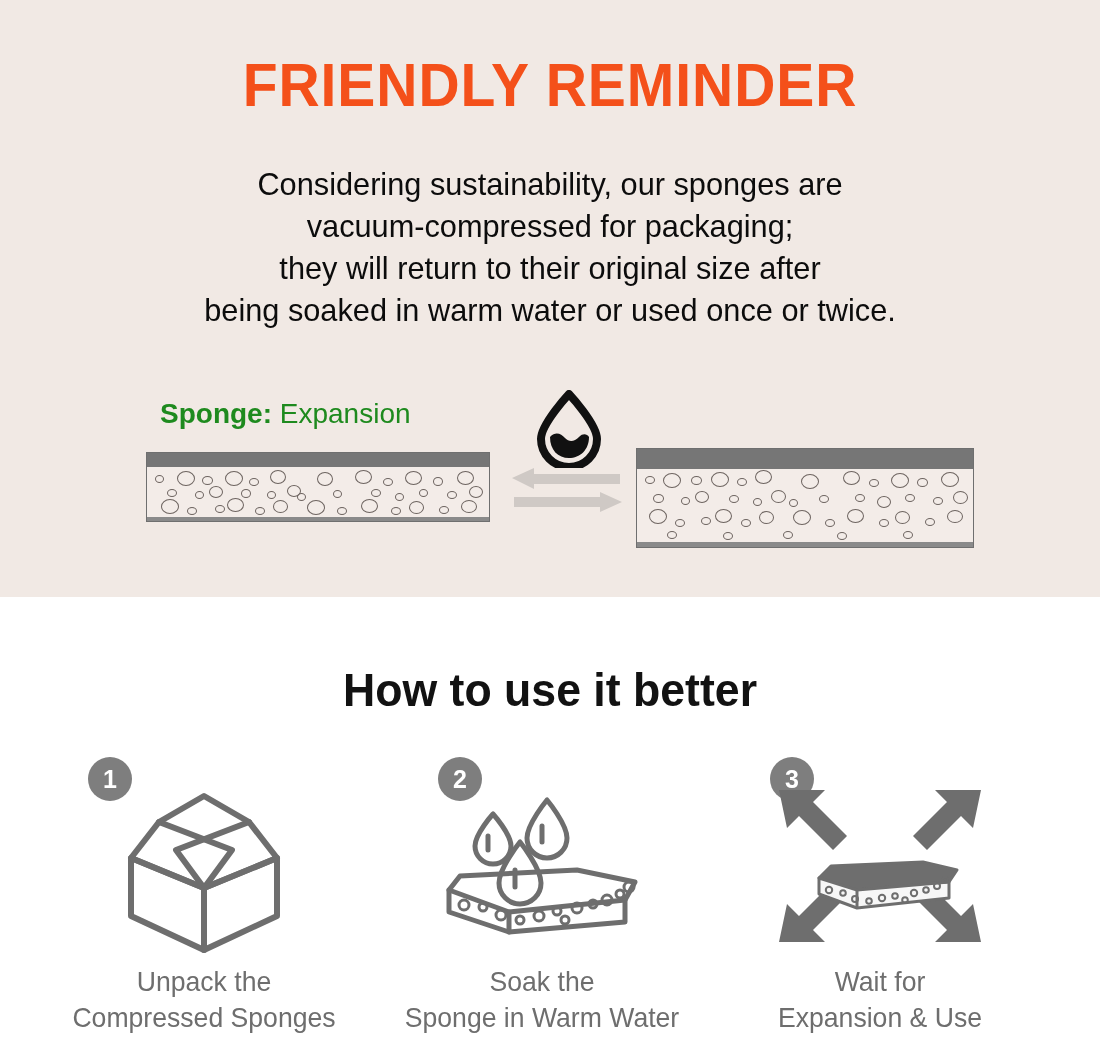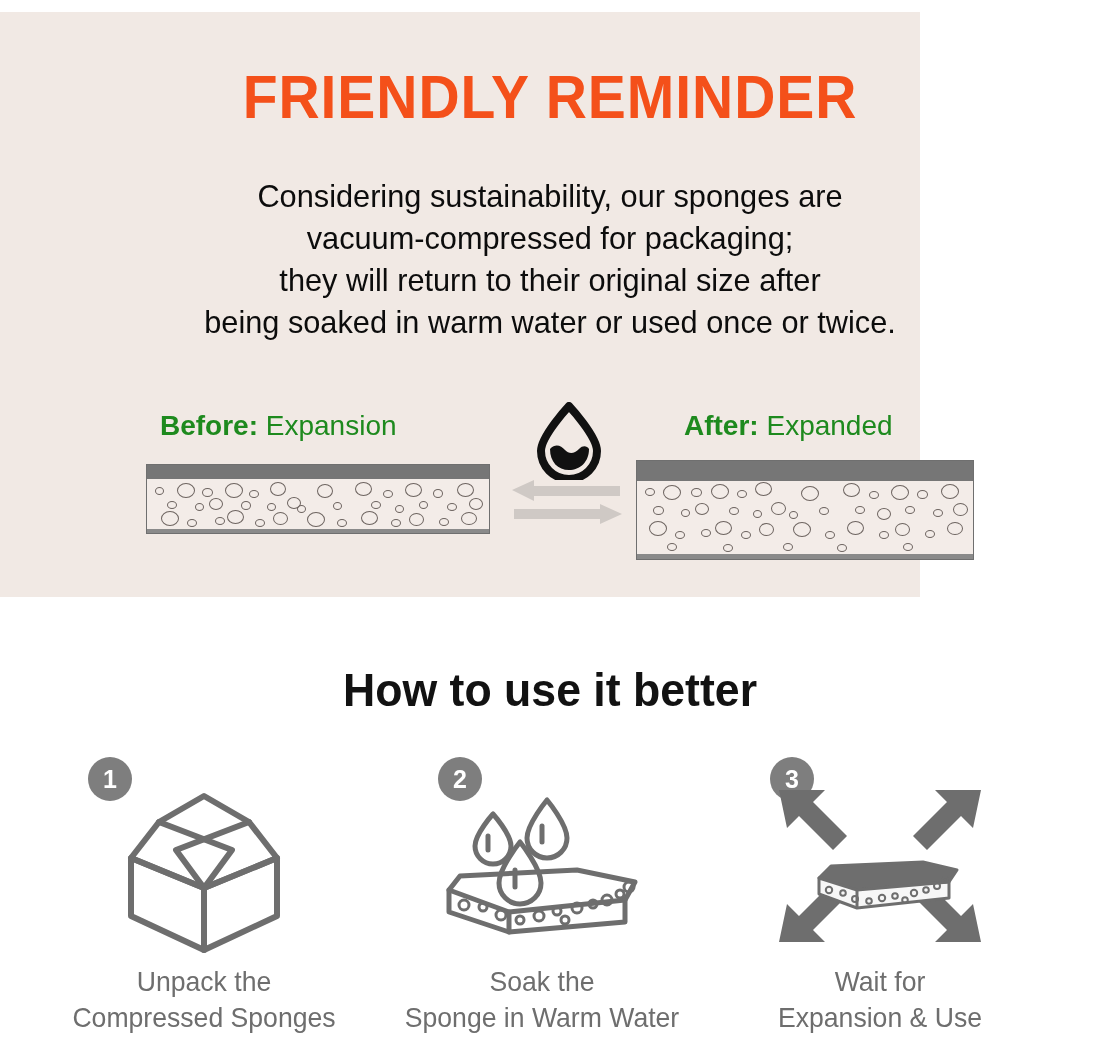--- a/index.html
+++ b/index.html
@@ -6,21 +6,21 @@
   body{
     width:1100px;height:1039px;
     background:#ffffff;
     font-family:"Liberation Sans", sans-serif;
     overflow:hidden;
     position:relative;
   }
 
   
   #reminder-panel{
-    position:absolute;left:0;top:12px;width:920px;height:597px;
+    position:absolute;left:0;top:0;width:1100px;height:597px;
     background:#F1E9E4;
   }
 
   #headline{
     position:absolute;left:0;top:54px;width:1100px;
     text-align:center;
     font-family:"Liberation Sans Narrow","Liberation Sans",sans-serif;
     font-weight:bold;
     font-size:62px;
     letter-spacing:1px;
@@ -120,21 +120,21 @@
   <div id="headline">FRIENDLY REMINDER</div>
 
   <div id="body-copy">
     <div>Considering sustainability, our sponges are</div>
     <div>vacuum-compressed for packaging;</div>
     <div>they will return to their original size after</div>
     <div>being soaked in warm water or used once or twice.</div>
   </div>
 
   <div class="ba-label" id="before-label">
-    <span class="strong">Before:</span>
+    <span class="strong">Sponge:</span>
     <span>Expansion</span>
   </div>
 
   <div class="sponge-block" id="sponge-before">
     <div class="sponge-top"></div>
     <div class="sponge-bot"></div>
     <div class="pore" style="left:8px;top:22px;width:7px;height:6px;"></div>
     <div class="pore" style="left:30px;top:18px;width:16px;height:13px;"></div>
     <div class="pore sm" style="left:55px;top:23px;width:9px;height:7px;"></div>
     <div class="pore" style="left:78px;top:18px;width:16px;height:13px;"></div>
@@ -182,24 +182,20 @@
       </svg>
     </span>
     <span id="arrows-icon">
       <svg width="110" height="50" viewBox="0 0 110 50">
         <polygon points="0,10 22,0 22,6 108,6 108,16 22,16 22,21" fill="#CFC9C5"></polygon>
         <polygon points="2,29 88,29 88,24 110,34 88,44 88,39 2,39" fill="#CFC9C5"></polygon>
       </svg>
     </span>
   </div>
 
-  <div class="ba-label" id="after-label">
-    <span class="strong">After:</span>
-    <span>Expanded</span>
-  </div>
 
   <div class="sponge-block" id="sponge-after">
     <div class="sponge-top"></div>
     <div class="sponge-bot"></div>
     <div class="pore sm" style="left:8px;top:27px;width:8px;height:6px;"></div>
     <div class="pore" style="left:26px;top:24px;width:16px;height:13px;"></div>
     <div class="pore sm" style="left:54px;top:27px;width:9px;height:7px;"></div>
     <div class="pore" style="left:74px;top:23px;width:16px;height:13px;"></div>
     <div class="pore sm" style="left:100px;top:29px;width:8px;height:6px;"></div>
     <div class="pore" style="left:118px;top:21px;width:15px;height:12px;"></div>

